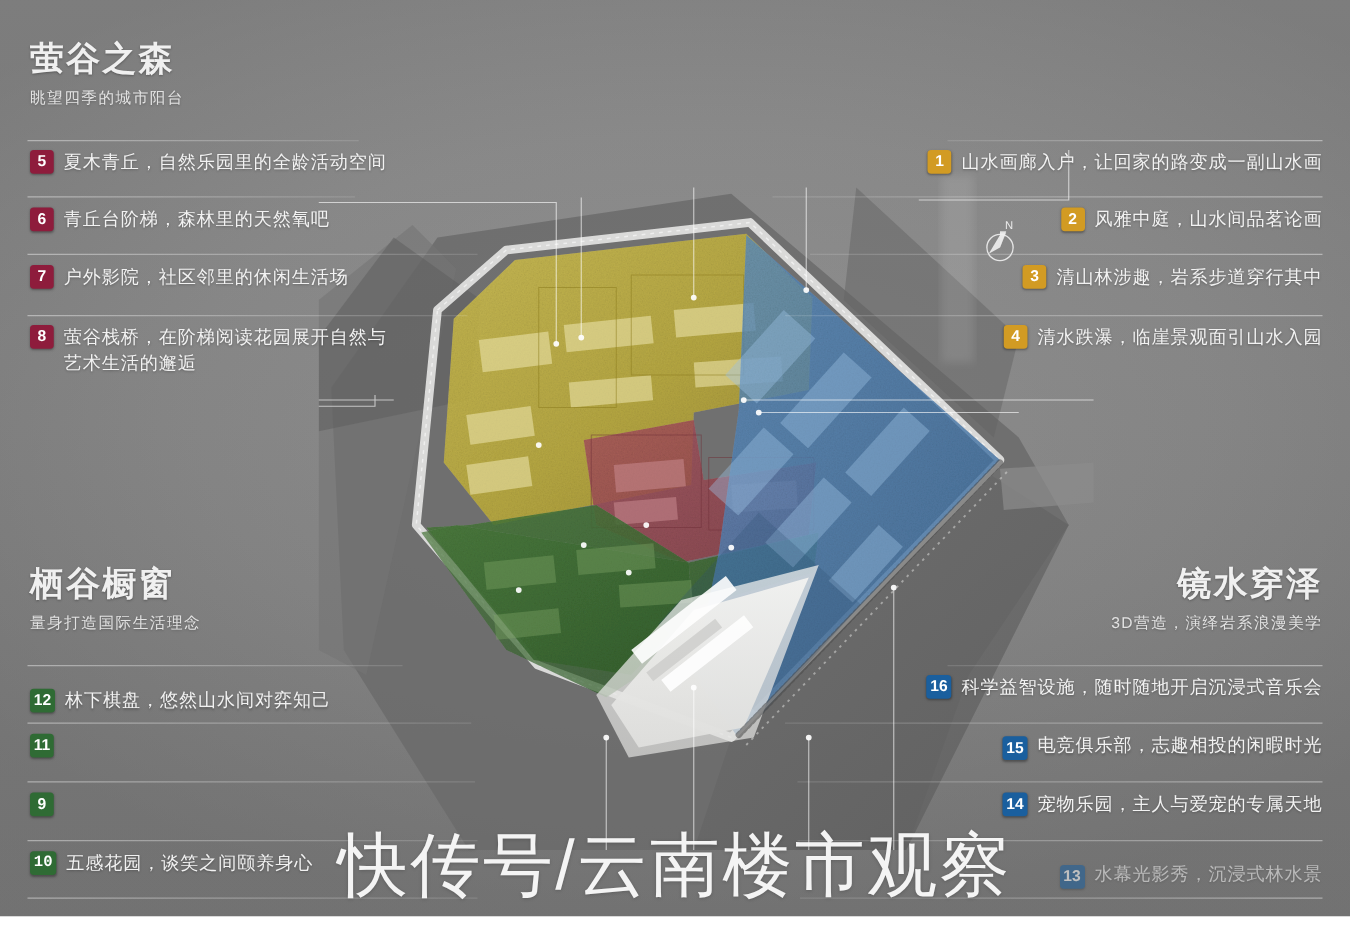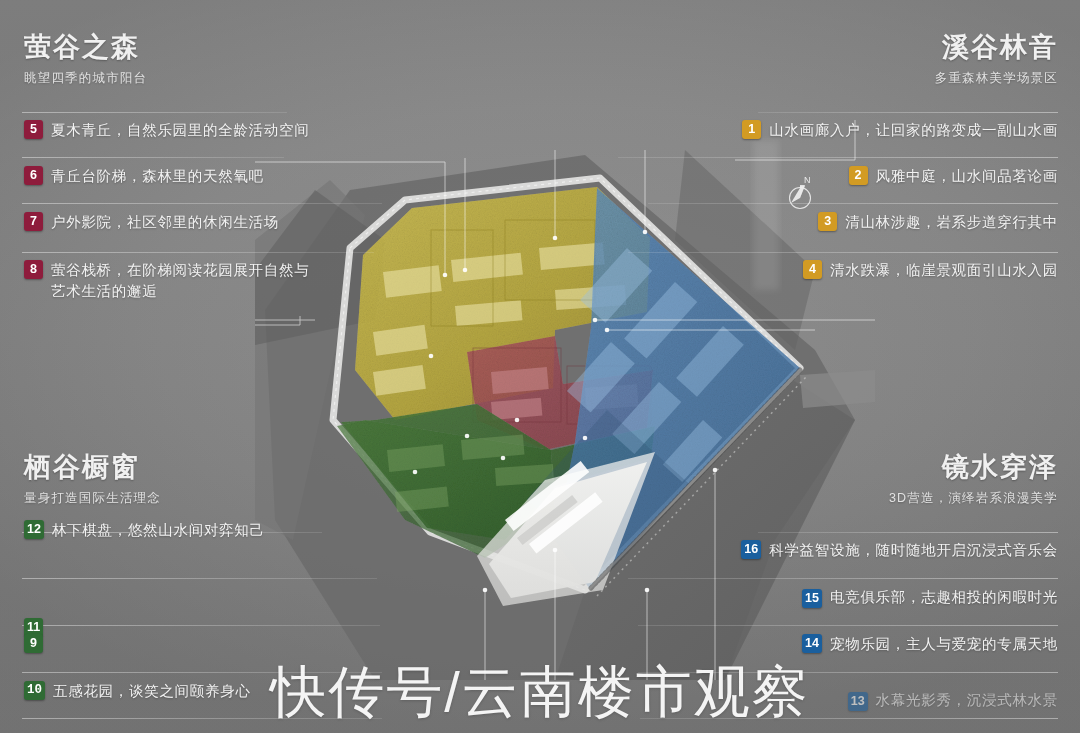--- a/index.html
+++ b/index.html
@@ -293,24 +293,20 @@
       </g>
 
       <rect x="498" y="20" width="26" height="150" fill="#ffffff" opacity="0.10" filter="url(#softer)"></rect>
     </svg>
   </div>
 
   <div class="sec" id="sec-tl">
     <div class="sec-title">萤谷之森</div>
     <div class="sec-sub">眺望四季的城市阳台</div>
   </div>
-  <div class="sec right" id="sec-tr">
-    <div class="sec-title">溪谷林音</div>
-    <div class="sec-sub">多重森林美学场景区</div>
-  </div>
   <div class="sec" id="sec-bl">
     <div class="sec-title">栖谷橱窗</div>
     <div class="sec-sub">量身打造国际生活理念</div>
   </div>
   <div class="sec right" id="sec-br">
     <div class="sec-title">镜水穿泽</div>
     <div class="sec-sub">3D营造，演绎岩系浪漫美学</div>
   </div>
 
   <div class="rule" style="left:22px;  top:112px; width:265px;"></div>
@@ -362,26 +358,26 @@
   </div>
   <div class="item right" style="right:22px; top:212px;">
     <span class="badge" style="background:#d29b23;">3</span>
     <span class="itext">清山林涉趣，岩系步道穿行其中</span>
   </div>
   <div class="item right" style="right:22px; top:260px;">
     <span class="badge" style="background:#d29b23;">4</span>
     <span class="itext">清水跌瀑，临崖景观面引山水入园</span>
   </div>
 
-  <div class="item" style="left:24px; top:520px;">
+  <div class="item" style="left:24px; top:551px;">
     <span class="badge" style="background:#2f6b34;">12</span>
     <span class="itext">林下棋盘，悠然山水间对弈知己</span>
   </div>
   <div class="item" style="left:24px; top:587px;">
-    <span class="badge" style="background:#2f6b34;margin-top:31px;">11</span>
+    <span class="badge" style="background:#2f6b34;">11</span>
   </div>
   <div class="item" style="left:24px; top:634px;">
     <span class="badge" style="background:#2f6b34;">9</span>
   </div>
   <div class="item" style="left:24px; top:681px;">
     <span class="badge" style="background:#2f6b34;font-family:Liberation Mono, monospace;">10</span>
     <span class="itext">五感花园，谈笑之间颐养身心</span>
   </div>
 
   <div class="item right" style="right:22px; top:540px;">

